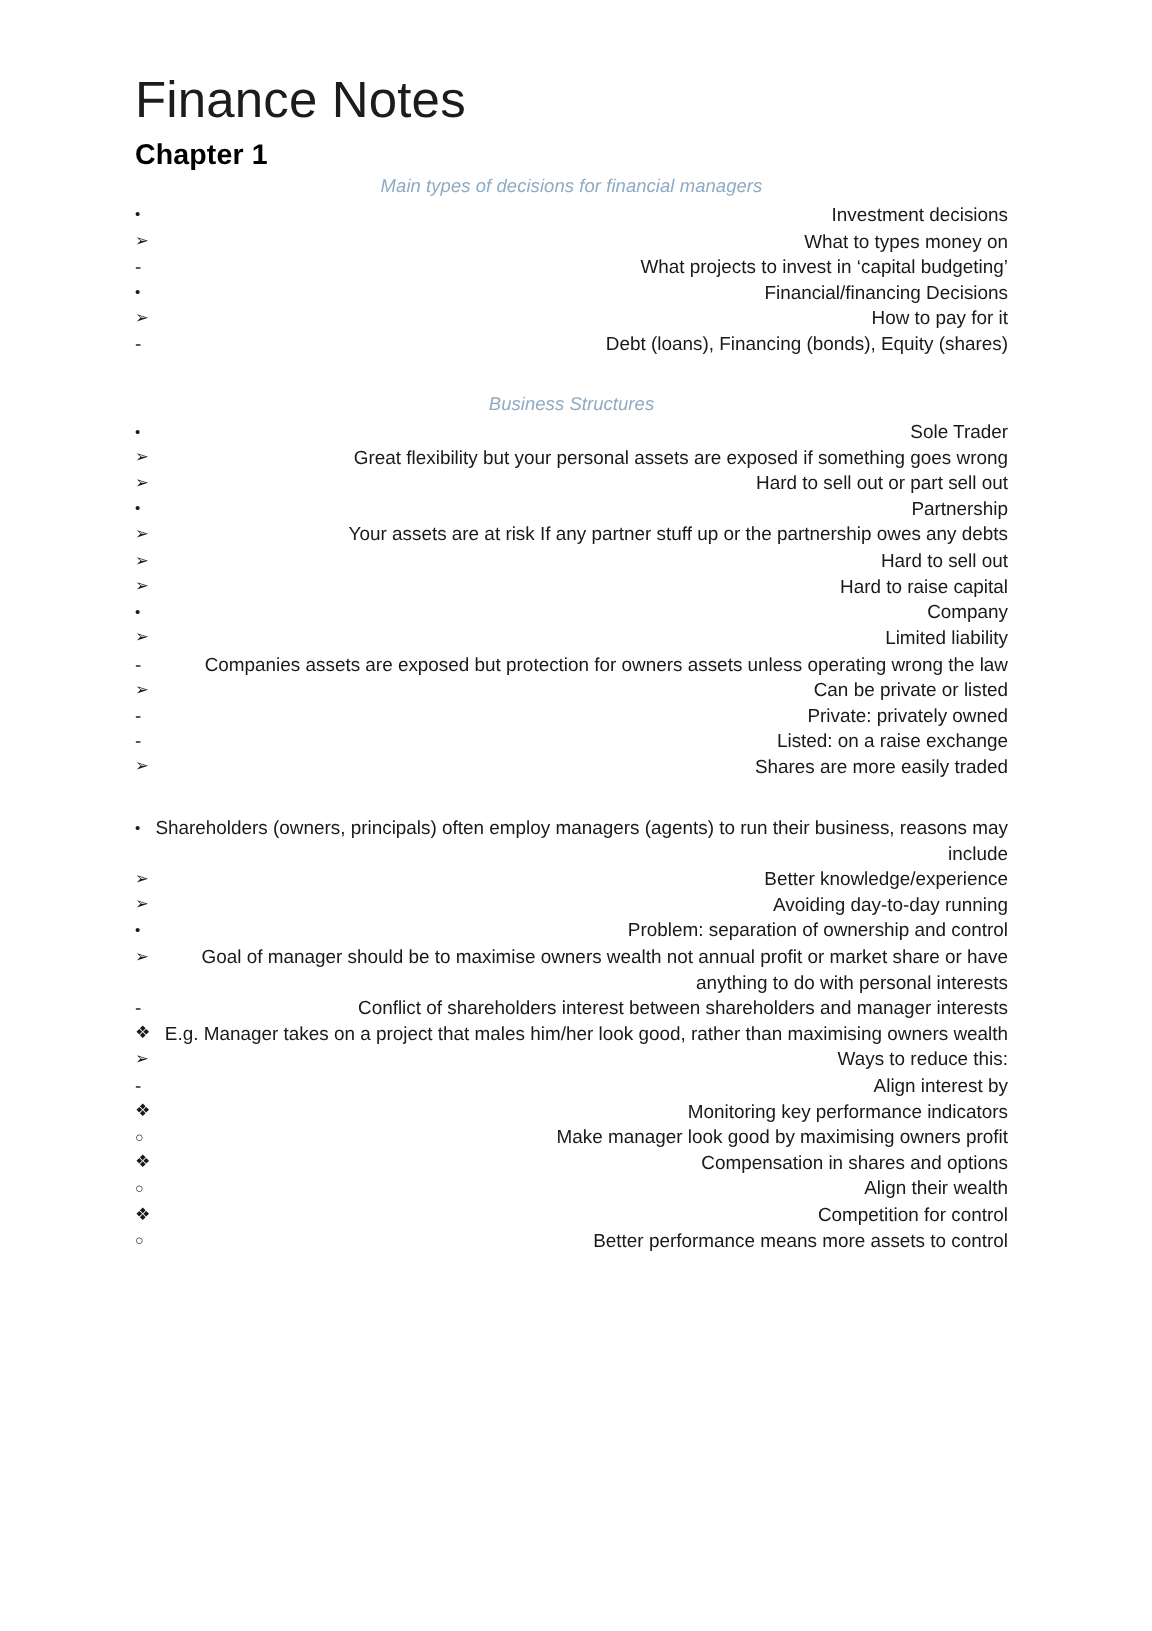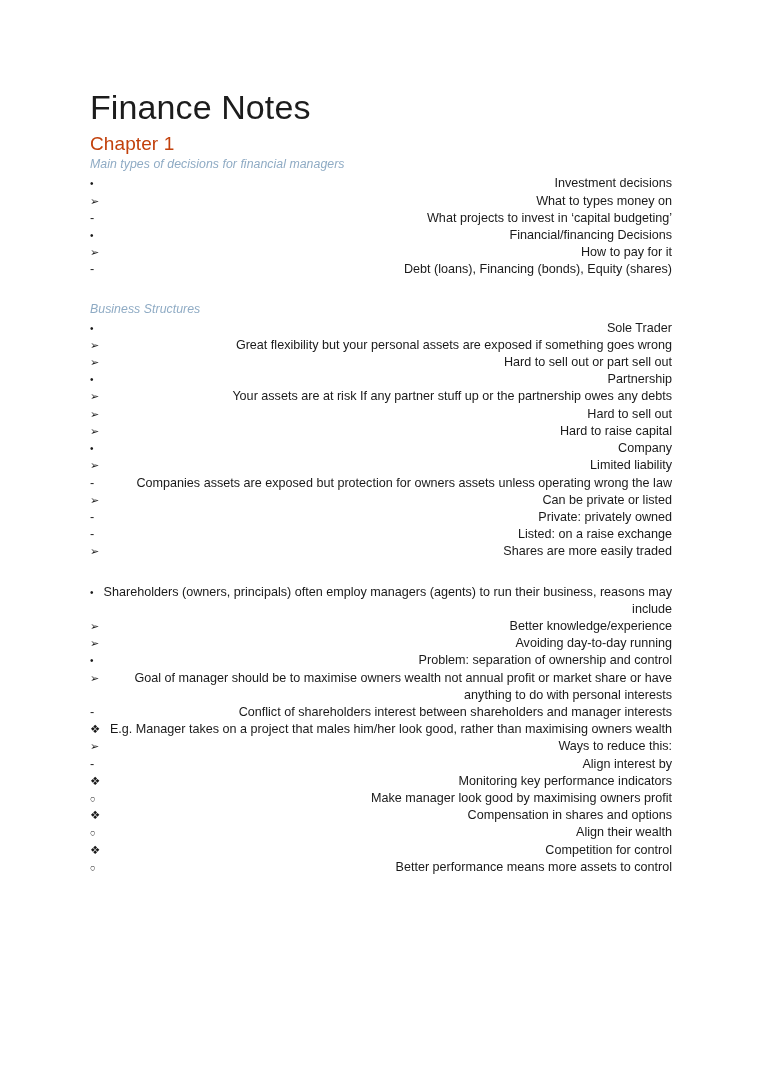--- a/index.html
+++ b/index.html
@@ -15,50 +15,51 @@
     color: #1a1a1a;
     -webkit-font-smoothing: antialiased;
   }
 
   .page {
     position: relative;
     width: 768px;
     height: 1087px;
     background: #ffffff;
     box-sizing: border-box;
-    padding: 88px 96px 0 90px;
+    padding: 48px 96px 0 90px;
     overflow: hidden;
   }
 
   .doc-title {
     font-size: 34px;
     font-weight: 300;
     line-height: 1.12;
     color: #1c1c1c;
     letter-spacing: 0.1px;
     margin: 0 0 7px 0;
   }
 
   .chapter-heading {
     font-size: 19px;
-    font-weight: 400;
+    font-weight: 700;
     line-height: 1.18;
-    color: #c2410c;
+    color: #000000;
     margin: 0 0 2px 0;
     letter-spacing: 0.1px;
   }
 
   .section-heading {
     font-size: 12.3px;
     font-weight: 400;
     font-style: italic;
     color: #8fabc4;
     line-height: 1.3;
     margin: 0 0 2px 0;
     letter-spacing: 0.05px;
+    text-align: center;
   }
 
   .section-block { margin: 0 0 0 0; }
   .section-gap { height: 23px; }
 
   ul.list {
     list-style: none;
     margin: 0;
     padding: 0;
   }

